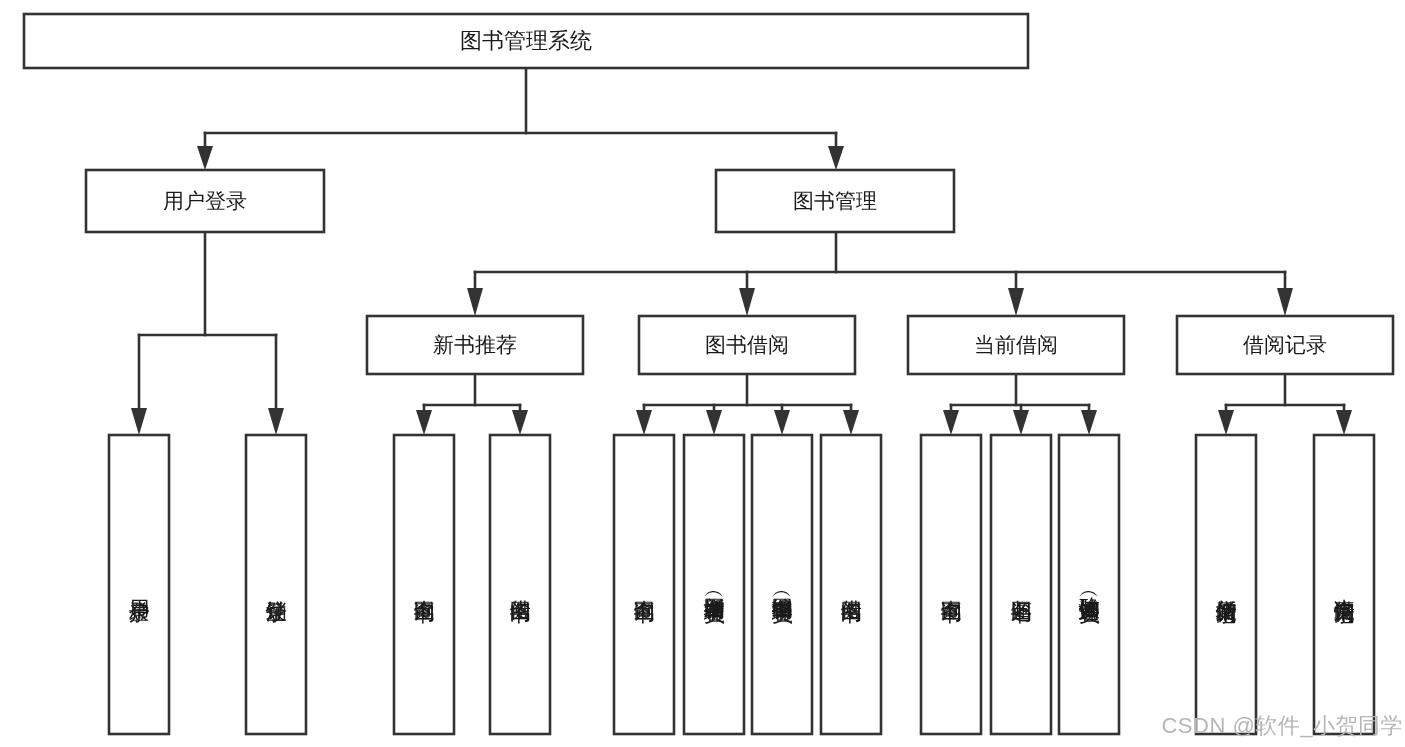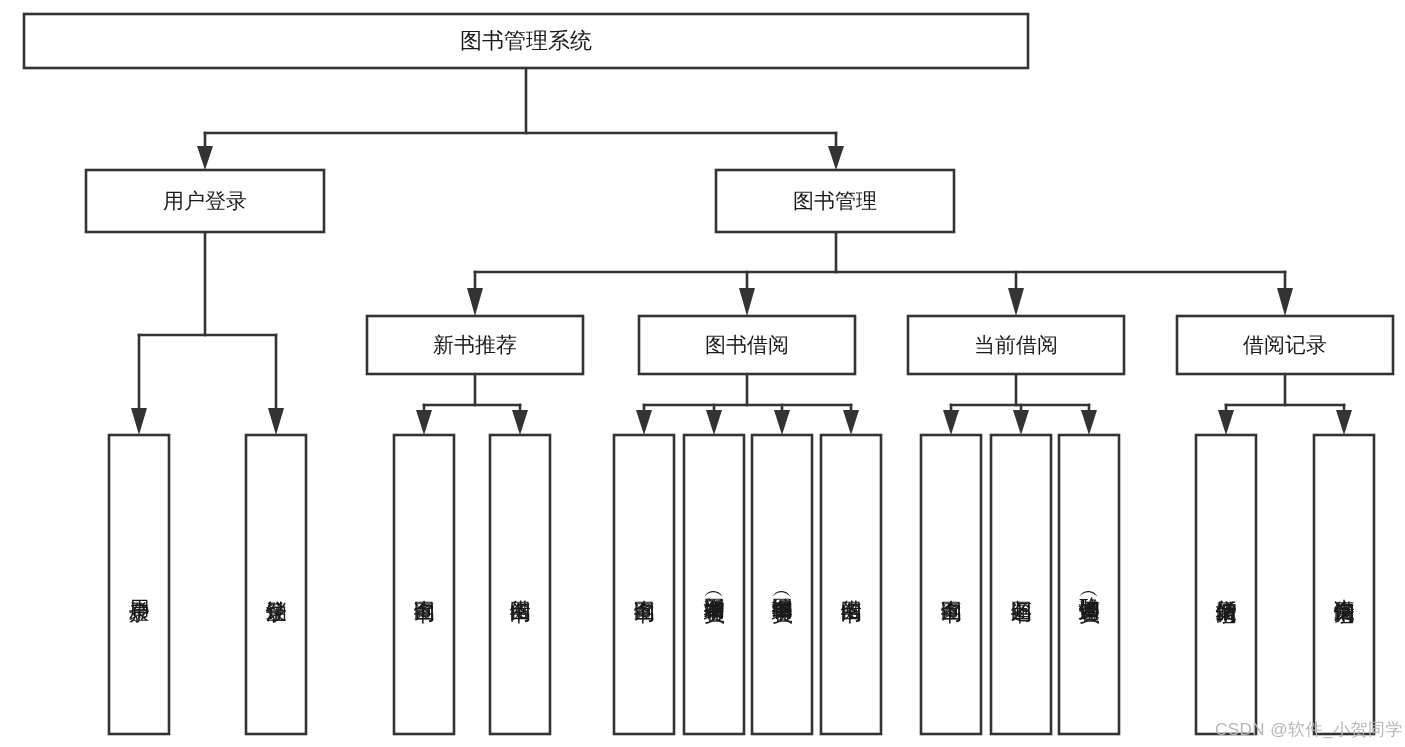--- a/index.html
+++ b/index.html
@@ -69,21 +69,21 @@
     align-items: center;
     justify-content: center;
     white-space: nowrap;
     pointer-events: none;
   }
   .watermark {
     position: absolute;
     right: 8px;
     bottom: 6px;
     font-family: "Liberation Sans", "DejaVu Sans", sans-serif;
-    font-size: 17px;
+    font-size: 22px;
     color: #b6b6b6;
     letter-spacing: 0.5px;
     user-select: none;
   }
 </style>
 </head>
 <body>
 
 <div id="diagram-root">
 

